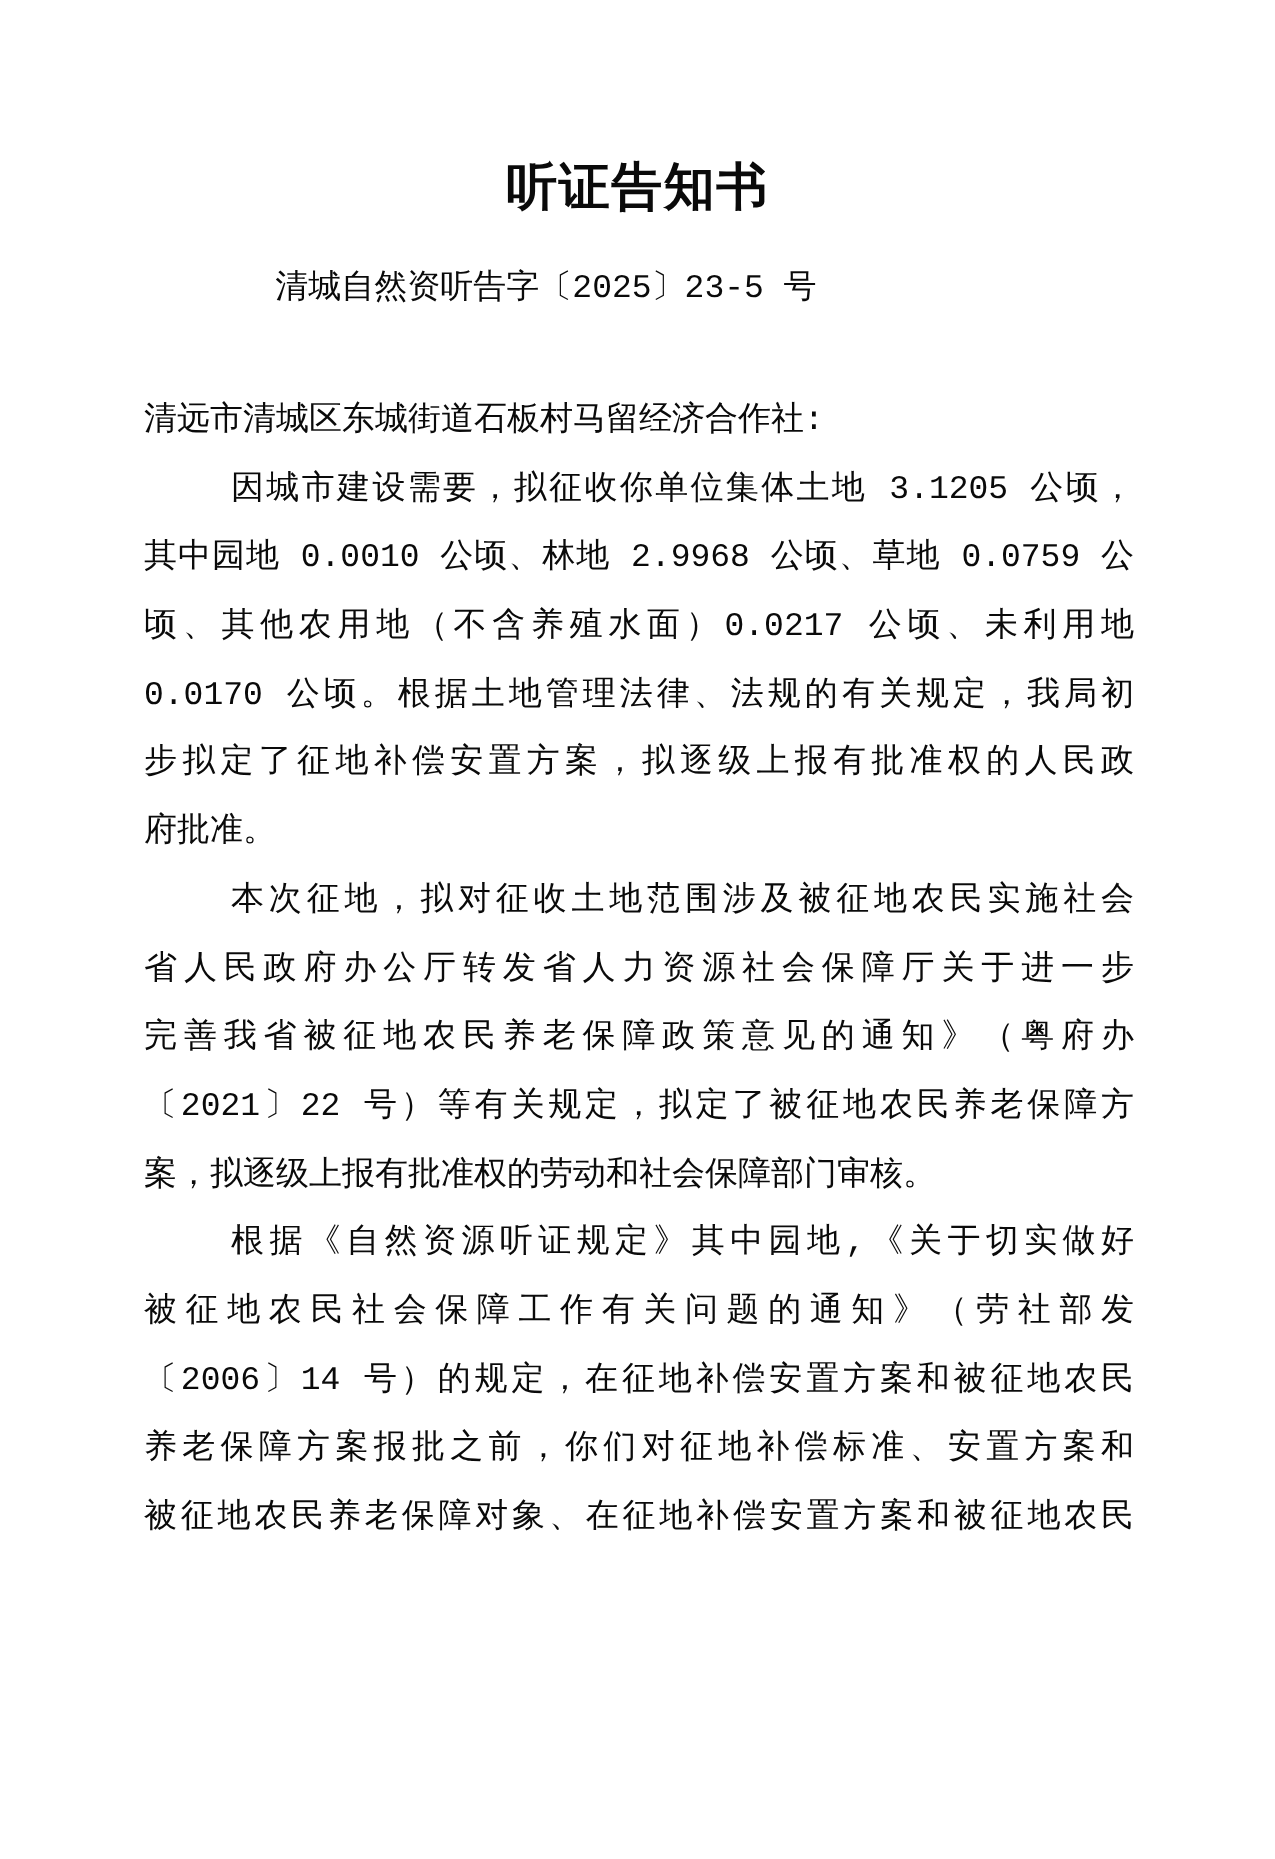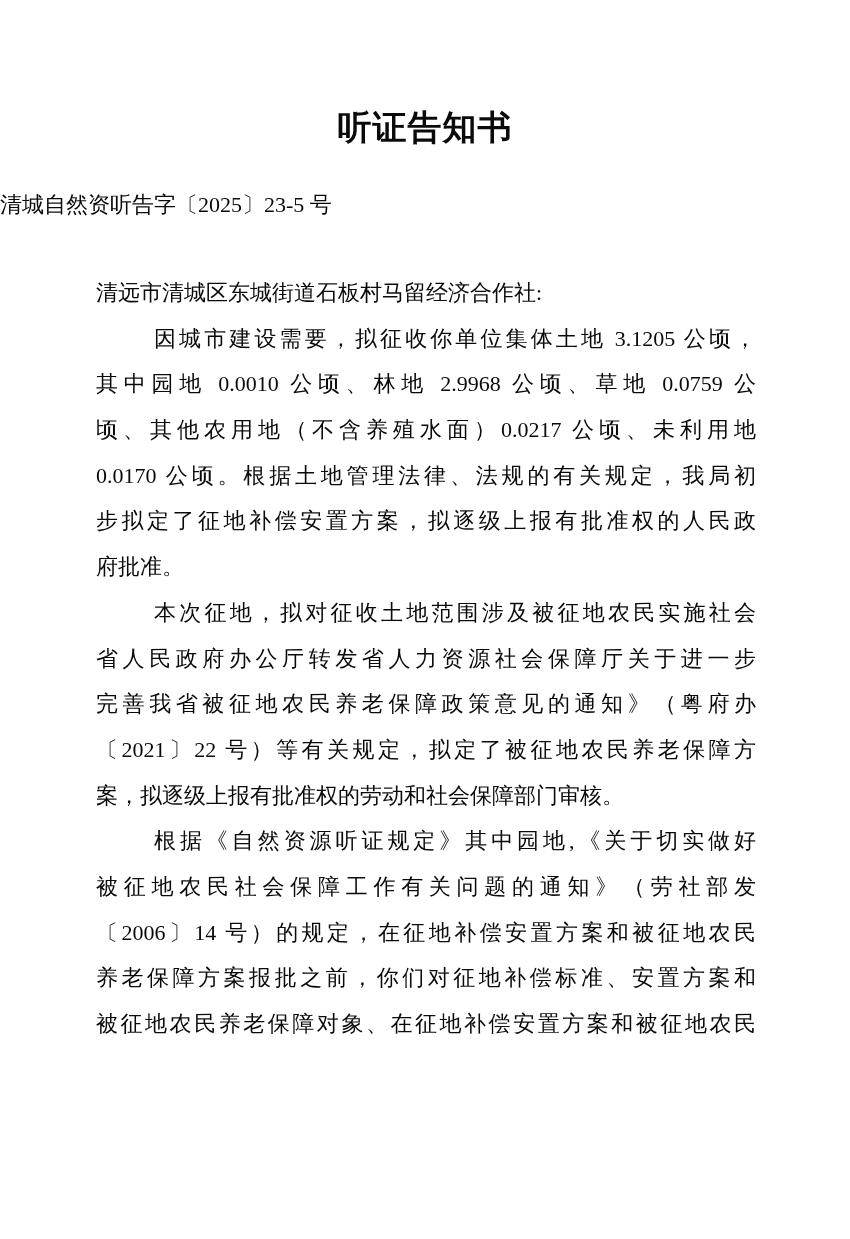--- a/index.html
+++ b/index.html
@@ -9,34 +9,34 @@
   }
   .page {
     position: relative;
     width: 850px;
     height: 1063px;
     margin: 0 auto;
     background: #ffffff;
     color: #0a0a0a;
     overflow: hidden;
     box-sizing: border-box;
-    font-family: Liberation Serif, serif;
+    font-family: Liberation Mono, monospace;
   }
   .doc-title {
     margin-top: 104px;
     text-align: center;
     font-size: 34px;
     line-height: 48px;
     font-weight: bold;
     letter-spacing: 1px;
   }
   .doc-number {
-    margin-top: 38px;
+    margin-top: 26px;
     padding-right: 122px;
-    text-align: left;
+    text-align: center;
     font-size: 22px;
     line-height: 30px;
   }
   .doc-body {
     margin: 50px 94px 0 96px;
   }
   .line {
     font-size: 22px;
     line-height: 45.7px;
     height: 45.7px;

